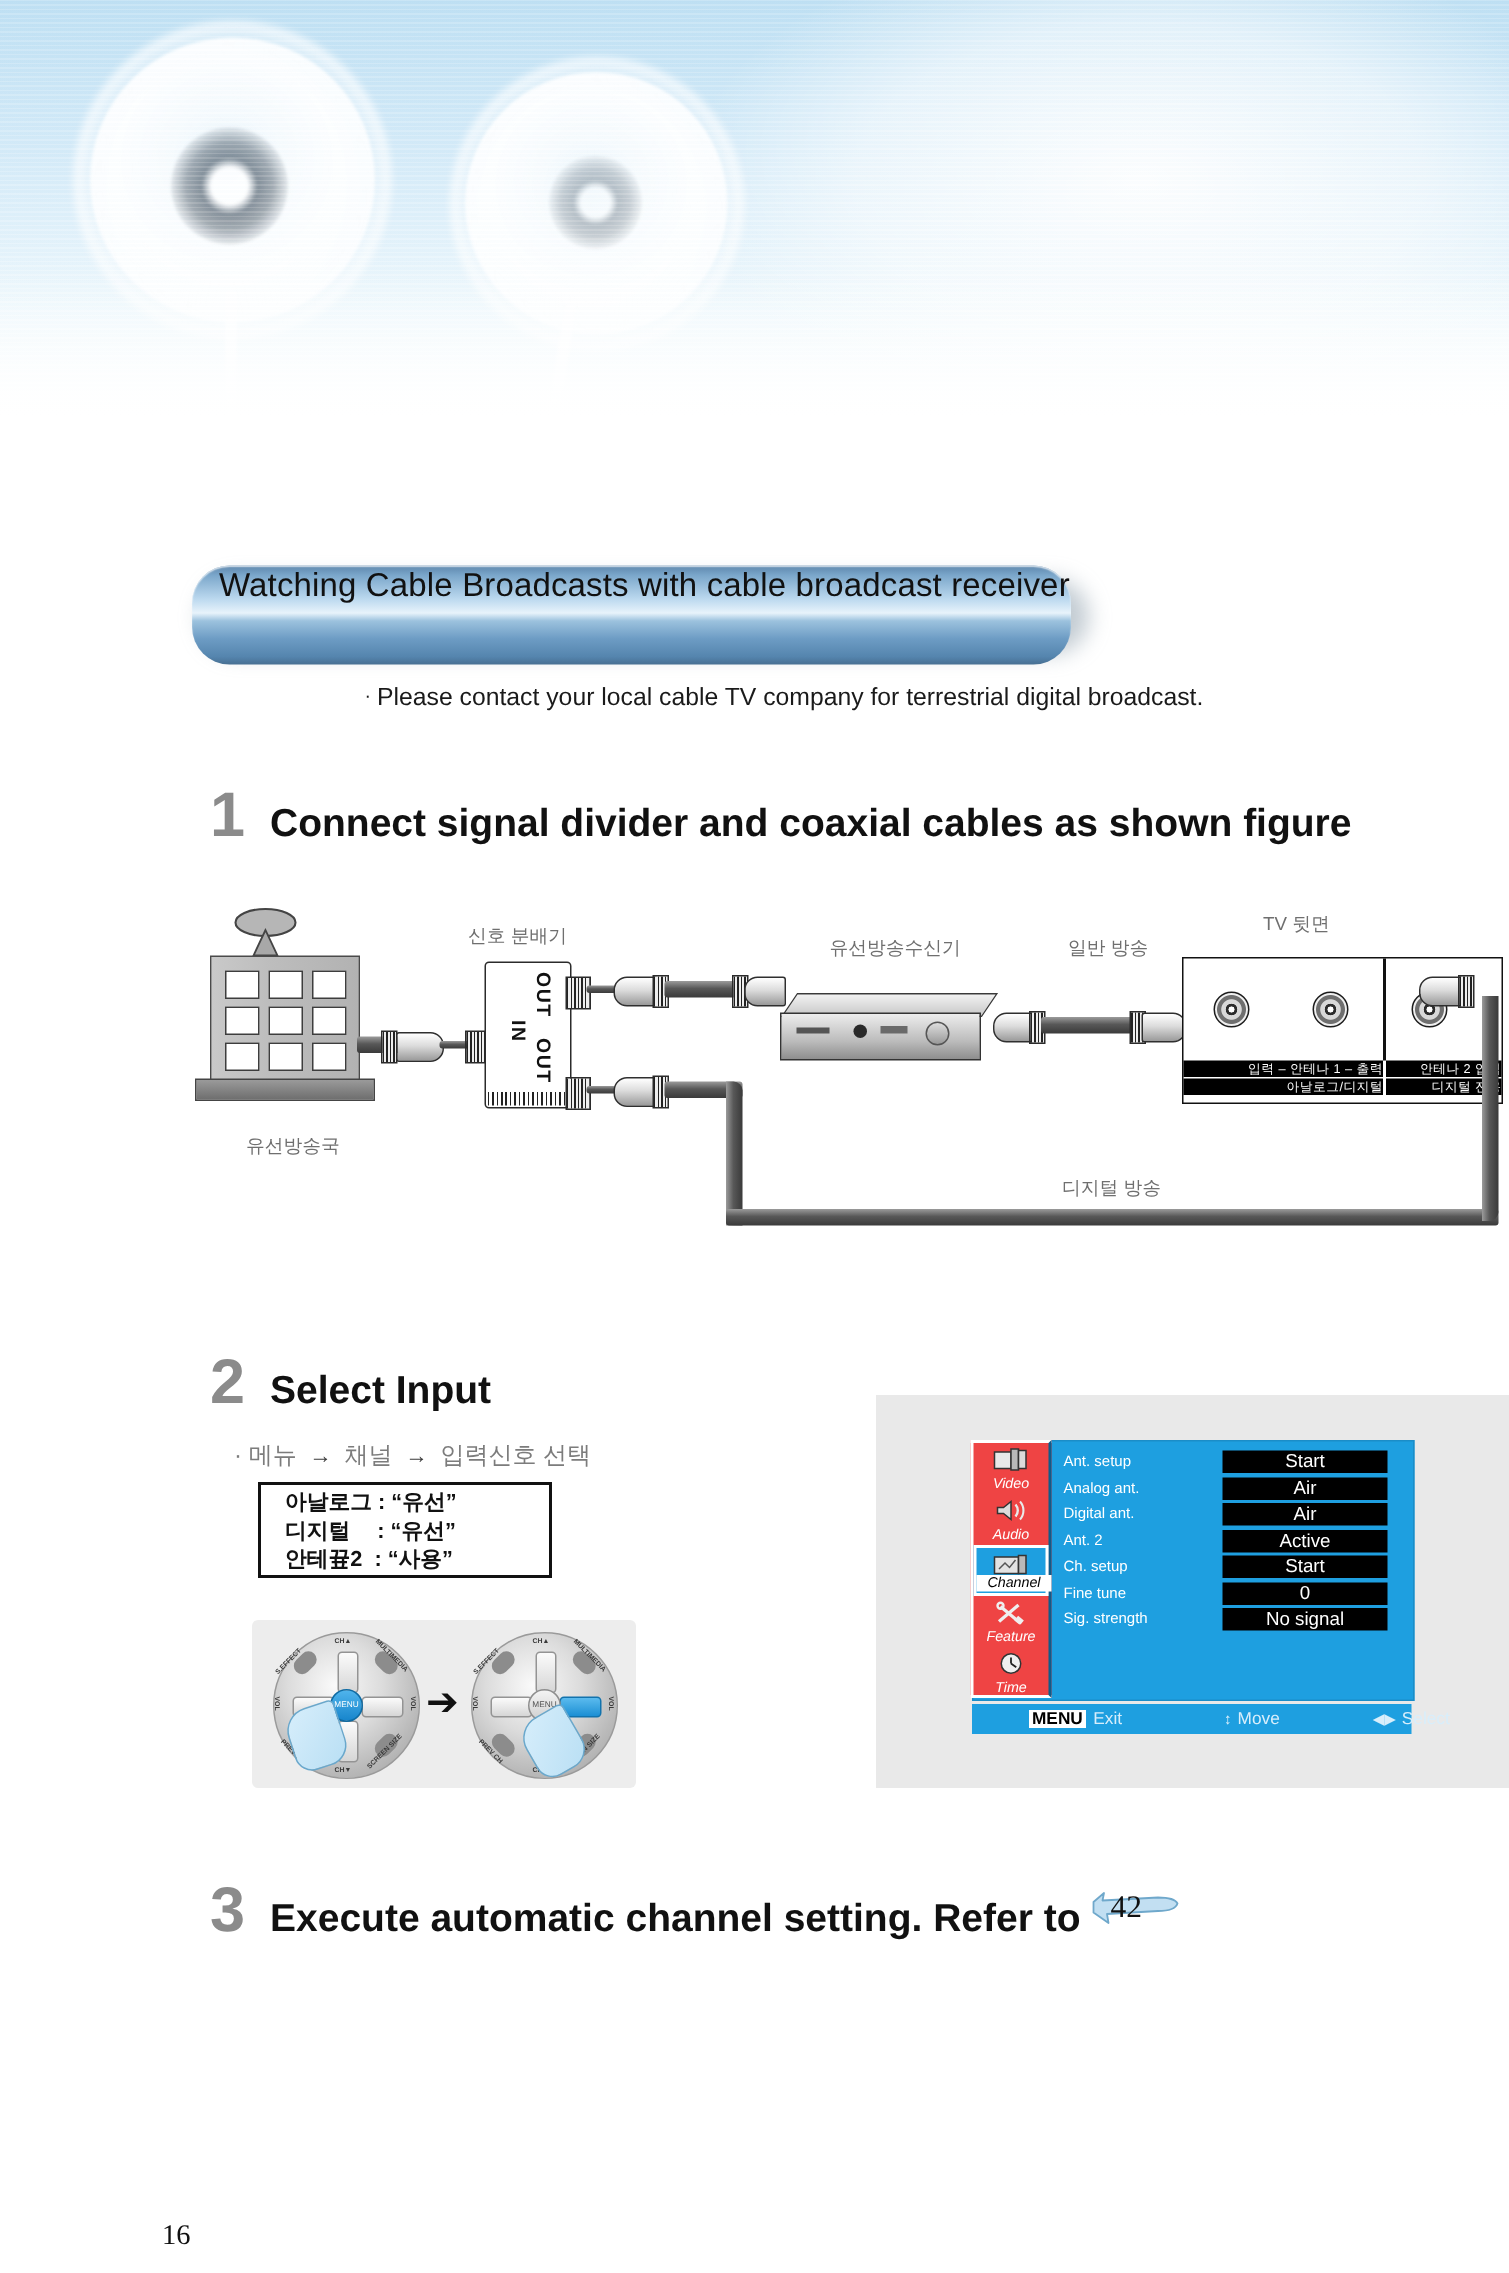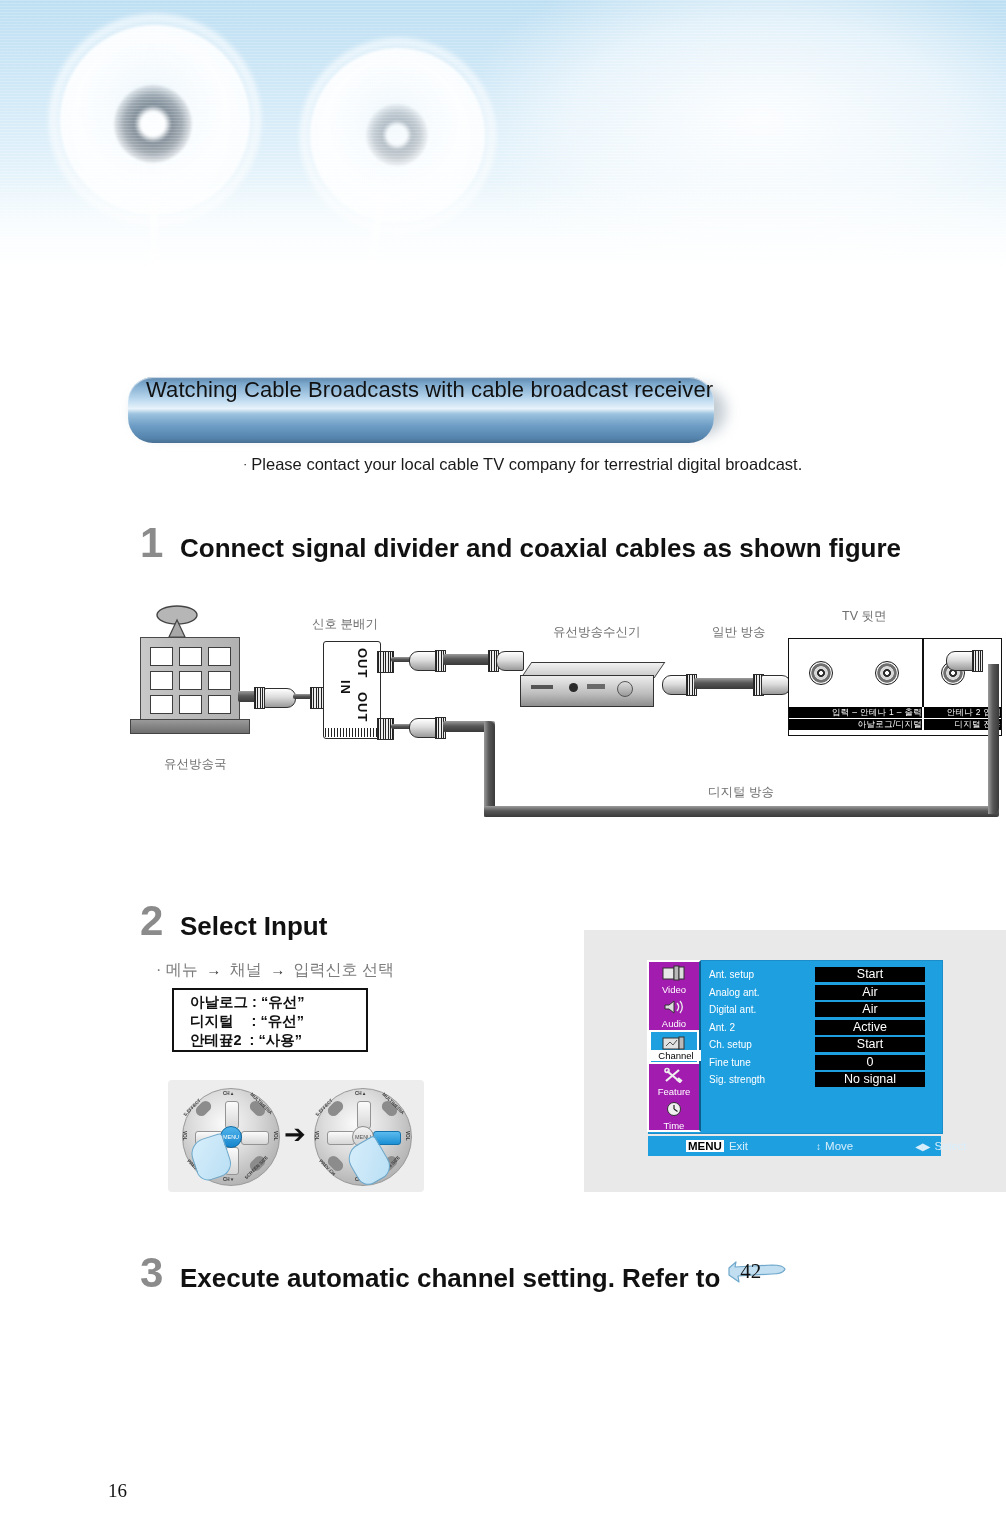--- a/index.html
+++ b/index.html
@@ -121,21 +121,21 @@
   .hand{position:absolute;width:34px;height:40px;
     background:linear-gradient(135deg,#d7eefb,#b9dff4);border:1.2px solid #6aa8cc;
     border-radius:16px 4px 14px 12px;transform:rotate(-18deg);}
   .bigarrow{position:absolute;left:116px;top:44px;width:26px;height:22px;color:#111;font-size:26px;line-height:20px;}
 
   
   .osd{position:absolute;left:584px;top:930px;width:422px;height:262px;background:#e9e9e9;}
   .osd-inner{position:absolute;left:64px;top:30px;width:293px;height:172px;background:#1e9fe0;
     border:1px solid #1b8dc8;}
   .osd-side{position:absolute;left:-2px;top:-1px;width:54px;height:172px;
-    background:#a21caf;border:2px solid #ffffff;border-right:2px solid #0d5c8a;box-sizing:border-box;}
+    background:#ef4444;border:2px solid #ffffff;border-right:2px solid #0d5c8a;box-sizing:border-box;font-style:italic;}
   .sitem{position:absolute;left:0;width:50px;height:34px;}
   .sitem .ic{position:absolute;left:50%;top:3px;transform:translateX(-50%);width:26px;height:16px;}
   .sitem .lb{position:absolute;left:0;bottom:1px;width:50px;text-align:center;
     font-size:9.5px;color:#fff;}
   .sitem.sel{background:#1e9fe0;border:2px solid #ffffff;box-sizing:border-box;}
   .sitem.sel .lb{background:#ffffff;color:#000;}
   .rows{position:absolute;left:60px;top:5px;width:230px;}
   .row{display:flex;align-items:center;height:17.5px;}
   .row .lbl{width:106px;font-size:10px;color:#fff;white-space:nowrap;}
   .row .val{width:110px;height:15px;background:#000;color:#fff;font-size:12.5px;

